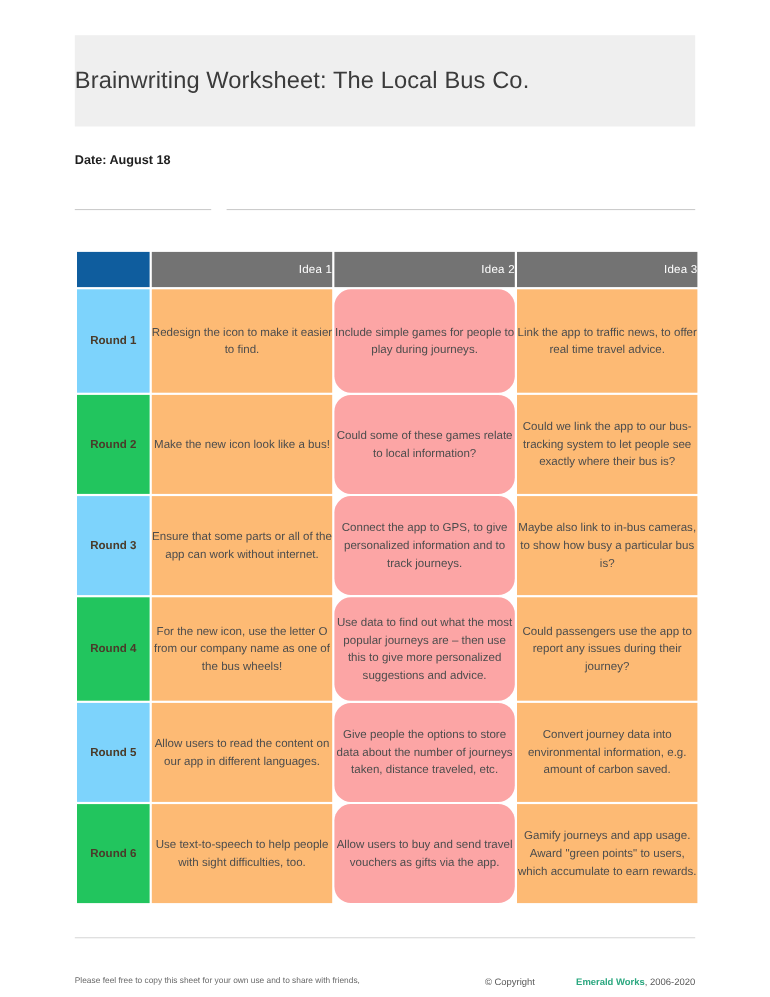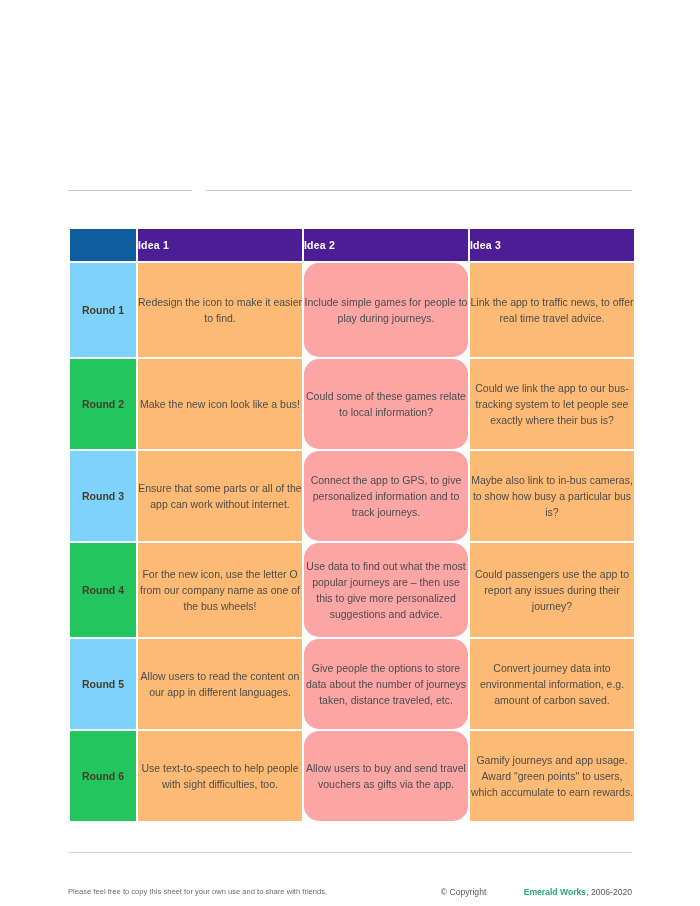--- a/index.html
+++ b/index.html
@@ -121,26 +121,26 @@
     margin: 0;
   }
   .hdr-blank {
     background: #0f5d9e;
     width: 66px;
   }
   .hdr {
     background: #15budget;
   }
   th.hdr {
-    background: #4c1d95;
+    background: #737373;
     color: #ffffff;
     font-size: 10.5px;
-    font-weight: bold;
+    font-weight: normal;
     height: 32px;
-    text-align: left;
+    text-align: right;
     vertical-align: middle;
     letter-spacing: 0.2px;
   }
   td.round {
     background: #22c55e;
     color: #4a3b2a;
     font-size: 10.5px;
     font-weight: bold;
     text-align: center;
     vertical-align: middle;
@@ -204,22 +204,30 @@
     color: #2aa77f;
     font-weight: bold;
     padding-left: 35px;
   }
 </style>
 </head>
 <body>
 
 <div class="page">
 
+  <div class="title-band">
+    <div class="title-text">Brainwriting Worksheet: The Local Bus Co.</div>
+  </div>
 
   <div class="meta">
+    <div class="meta-date-col">
+      <div class="meta-date">
+        <span class="date-label">Date:</span><span> August 18</span>
+      </div>
+    </div>
   </div>
   <div class="rule-short"></div>
   <div class="rule-long"></div>
 
   <table class="grid">
     <colgroup>
       <col style="width:66px">
       <col style="width:164px">
       <col style="width:164px">
       <col style="width:164px">

